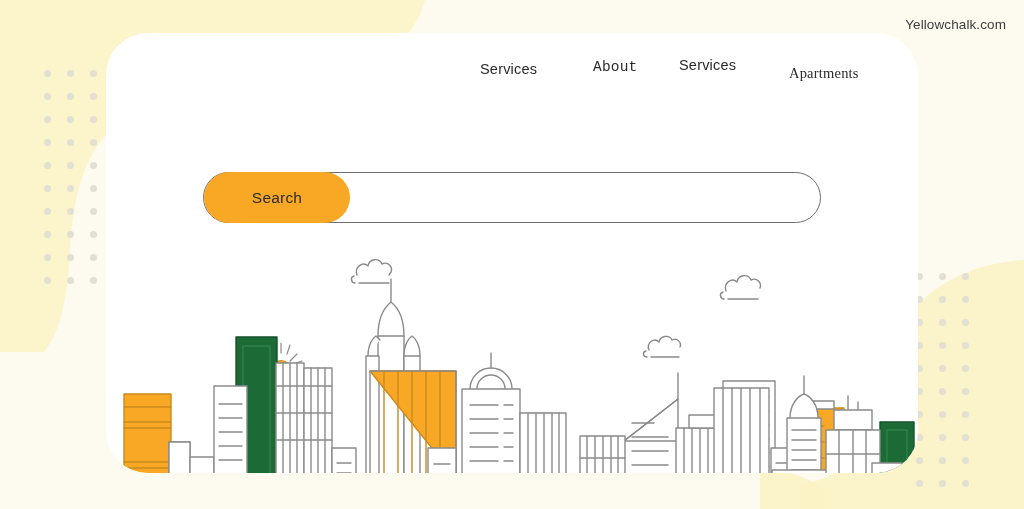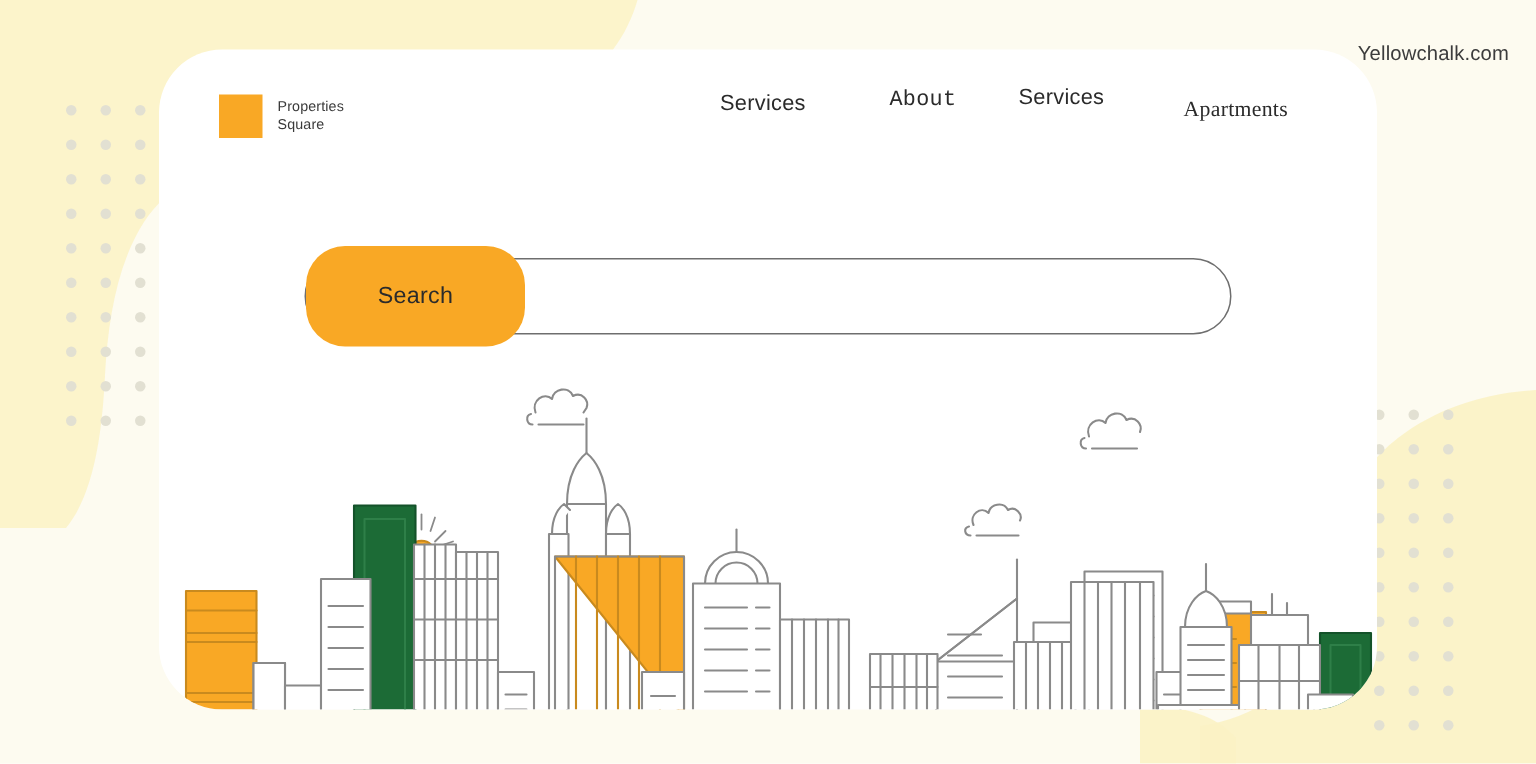--- a/index.html
+++ b/index.html
@@ -67,36 +67,36 @@
     background:#fff;
   }
   #search-input {
     flex:1; height:100%; border:none; outline:none; background:transparent;
     padding:0 22px;
     font-family:"Liberation Sans", sans-serif;
     font-size:15px; color:#3C3C3C;
   }
   #search-input::placeholder { color:#9A9A9A; }
   #search-button {
-    width:146px; height:67px; flex:none;
+    width:146px; height:51px; flex:none;
     background:#F9A825;
     border:none; border-radius:26px;
     font-family:"Liberation Sans", sans-serif;
     font-size:15.5px; color:#2B2B2B; letter-spacing:.2px;
     cursor:pointer;
     margin-right:-1px;
   }
 
   
   #cityscape { position:absolute; left:0; top:225px; width:812px; height:215px; }
 
   
   #watermark {
     position:absolute; right:18px; top:17px;
-    font-size:13.5px; color:#3C3C3C; letter-spacing:.1px;margin-top:11px;
+    font-size:13.5px; color:#3C3C3C; letter-spacing:.1px;
   }
 </style>
 </head>
 <body>
 
 <div id="stage">
 
   <svg class="bg-layer" viewBox="0 0 1024 509" width="1024" height="509">
     <rect x="0" y="0" width="1024" height="509" fill="#FDFBF0"></rect>
 
@@ -173,25 +173,20 @@
       <div class="dot" style="left: 46px; top: 184px; background: rgb(226, 224, 210);"></div>
       <div class="dot" style="left: 0px; top: 207px; background: rgb(226, 224, 210);"></div>
       <div class="dot" style="left: 23px; top: 207px; background: rgb(226, 224, 210);"></div>
       <div class="dot" style="left: 46px; top: 207px; background: rgb(226, 224, 210);"></div>
     </div>
 
   <div id="watermark">Yellowchalk.com</div>
 
   <div id="card">
 
-    <div id="logo">
-      <div id="logo-mark"></div>
-      <div id="logo-text">Properties
-Square</div>
-    </div>
 
     <nav id="nav">
       <span class="nav-item">Services</span>
       <span class="nav-item">About</span>
       <span class="nav-item">Services</span>
       <span class="nav-item">Apartments</span>
     </nav>
 
     <div id="search-bar">
       <button id="search-button">Search</button>

